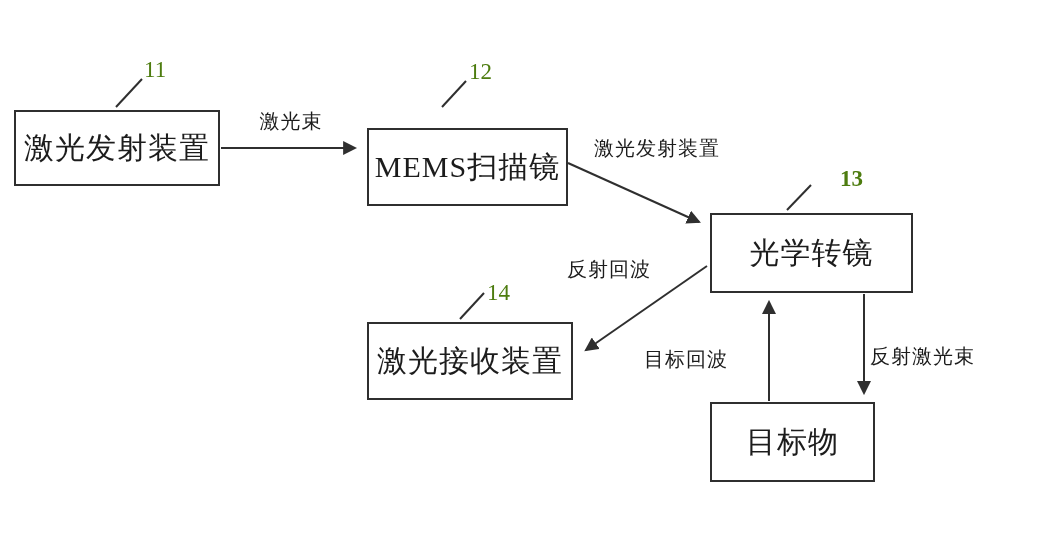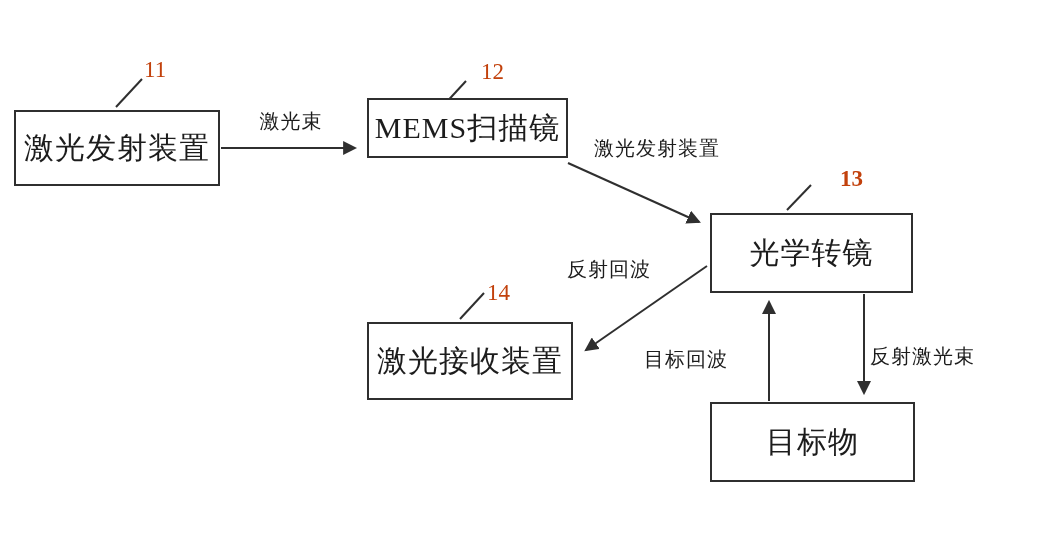--- a/index.html
+++ b/index.html
@@ -29,21 +29,21 @@
     align-items: center;
     justify-content: center;
     font-size: 30px;
     letter-spacing: 1px;
     color: #1c1c1c;
     white-space: nowrap;
   }
   .ref-num {
     position: absolute;
     font-size: 23px;
-    color: #c2410c;
+    color: #4d7c0f;
   }
   .edge-label {
     position: absolute;
     font-size: 20px;
     letter-spacing: 1px;
     color: #1c1c1c;
     white-space: nowrap;
   }
 </style>
 </head>
@@ -69,31 +69,31 @@
     <line x1="769" y1="401" x2="769" y2="302" stroke="#2f2f2f" stroke-width="2" marker-end="url(#arrowhead)"></line>
 
     <line x1="116" y1="107" x2="142" y2="79" stroke="#2f2f2f" stroke-width="2"></line>
     <line x1="442" y1="107" x2="466" y2="81" stroke="#2f2f2f" stroke-width="2"></line>
     <line x1="787" y1="210" x2="811" y2="185" stroke="#2f2f2f" stroke-width="2"></line>
     <line x1="460" y1="319" x2="484" y2="293" stroke="#2f2f2f" stroke-width="2"></line>
   </svg>
 
   <div class="box" style="left:14px;  top:110px; width:206px; height:76px;">激光发射装置</div>
 
-  <div class="box" style="left:367px; top:98px; width:201px; height:60px;">MEMS扫描镜</div>
+  <div class="box" style="left:367px; top:128px; width:201px; height:78px;">MEMS扫描镜</div>
 
   <div class="box" style="left:367px; top:322px; width:206px; height:78px;">激光接收装置</div>
 
   <div class="box" style="left:710px; top:213px; width:203px; height:80px;">光学转镜</div>
 
-  <div class="box" style="left:710px; top:402px; width:205px; height:80px;">目标物</div>
+  <div class="box" style="left:710px; top:402px; width:165px; height:80px;">目标物</div>
 
   <div class="ref-num" style="left:144px; top:57px;">11</div>
 
-  <div class="ref-num" style="left:469px; top:59px;margin-left:12px;">12</div>
+  <div class="ref-num" style="left:469px; top:59px;">12</div>
 
   <div class="ref-num" style="left:840px; top:166px;font-weight:bold;">13</div>
 
   <div class="ref-num" style="left:487px; top:280px;">14</div>
 
   <div class="edge-label" style="left:243px; top:108px; width:96px; text-align:center;">激光束</div>
 
   <div class="edge-label" style="left:594px; top:135px;">激光发射装置</div>
 
   <div class="edge-label" style="left:567px; top:256px;">反射回波</div>

